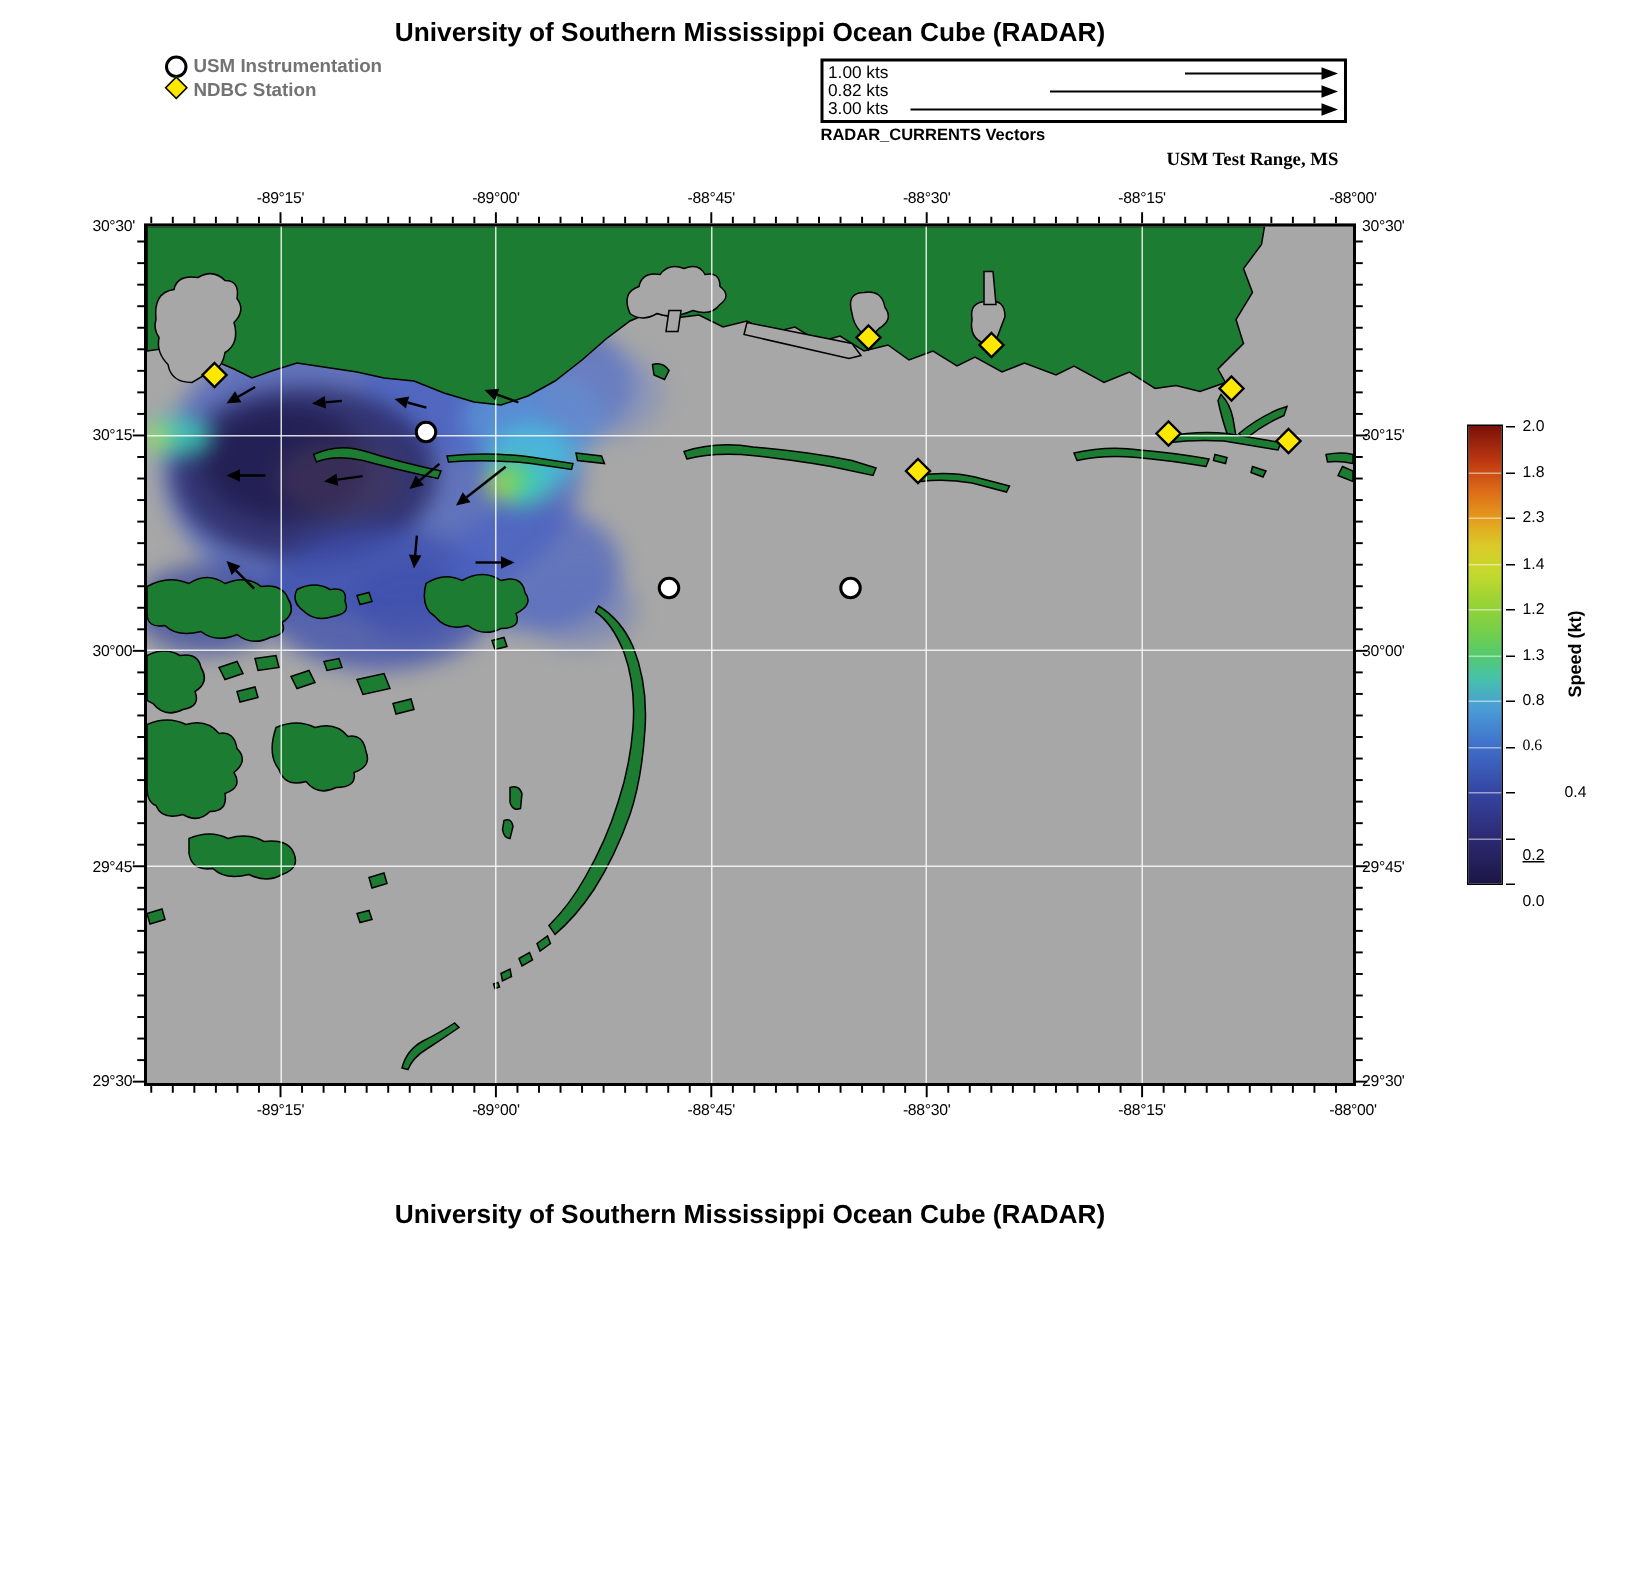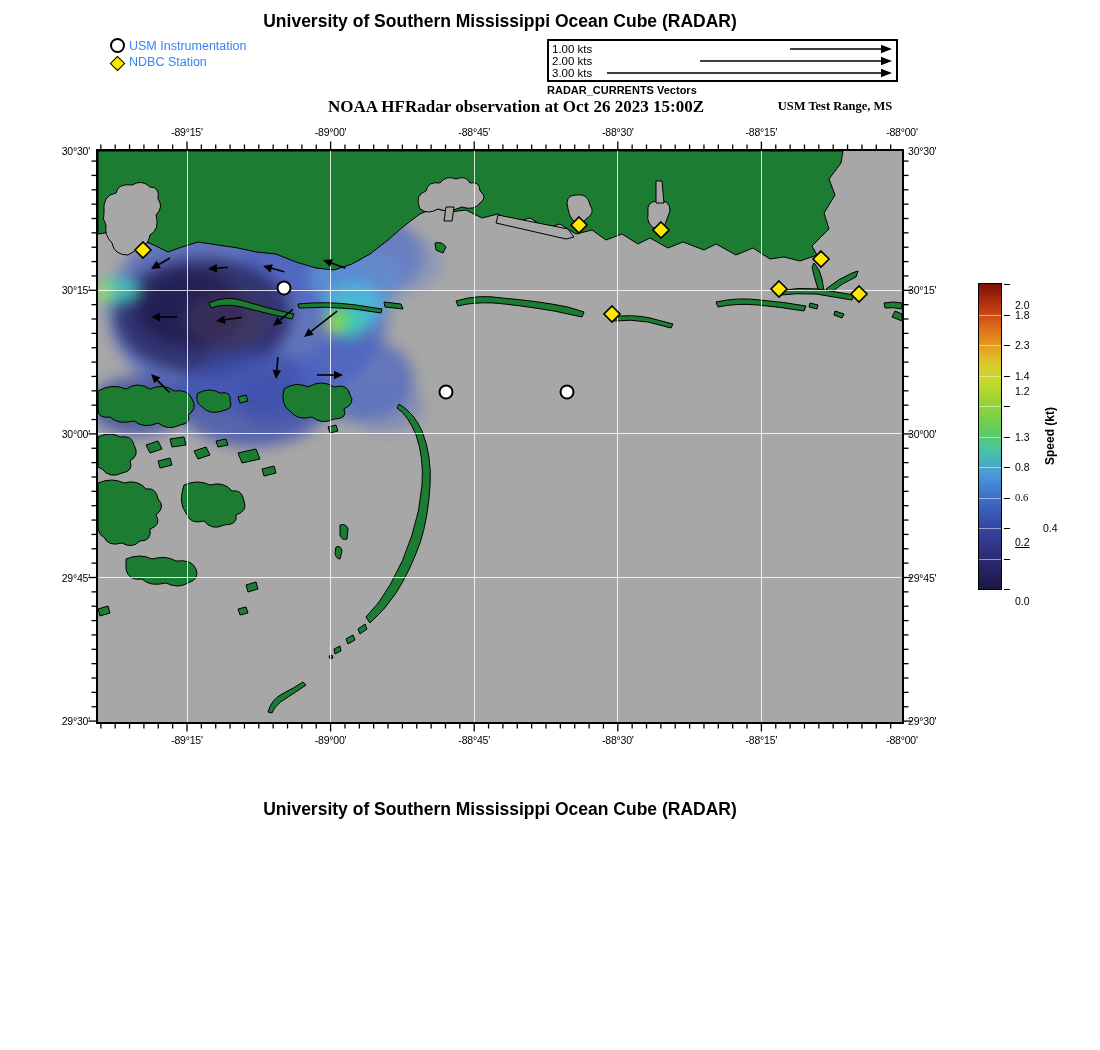--- a/index.html
+++ b/index.html
@@ -8,21 +8,21 @@
   .title{position:absolute;left:96px;width:808px;text-align:center;font-weight:bold;
          font-size:17.5px;color:#000;font-family:"Liberation Sans","DejaVu Sans",sans-serif}
   #title-top{top:11px}
   #title-bottom{top:799px}
   #subtitle{position:absolute;left:96px;top:97px;width:840px;text-align:center;
             font:bold 17px "Liberation Serif","DejaVu Serif",serif;color:#000}
   #region-label{position:absolute;left:760px;top:99px;width:150px;text-align:center;
             font:bold 12.5px "Liberation Serif","DejaVu Serif",serif;color:#000}
   
   #legend{position:absolute;left:110px;top:37px}
-  .lrow{display:flex;align-items:flex-end;height:16px;font-weight:normal;font-size:12.5px;color:#3b82f6}
+  .lrow{display:flex;align-items:flex-start;height:16px;font-weight:bold;font-size:12.5px;color:#737373}
   .lm-circle{width:11px;height:11px;border:2px solid #000;border-radius:50%;background:#fff;margin-right:4px;flex:none}
   .lm-diamond{width:9px;height:9px;border:1.5px solid #000;background:#ffe800;transform:rotate(45deg);margin:0 6px 0 2px;flex:none}
   
   #vbox{position:absolute;left:547px;top:39px;width:351px;height:43px;border:2.5px solid #000;
         background:#fff;box-sizing:border-box}
   .vlabel{position:absolute;left:3px;font-weight:normal;font-size:11.5px;color:#000;line-height:11px;white-space:nowrap}
   #vscale-svg{position:absolute;left:0;top:0}
   #vbox-caption{position:absolute;left:547px;top:84px;font-weight:bold;font-size:11px;color:#000}
   
   #map{position:absolute;left:96px;top:149px;width:804px;height:571px;border:2px solid #000;
@@ -72,26 +72,25 @@
   <div id="vbox">
     <svg id="vscale-svg" width="346" height="38">
         <line x1="241" y1="8" x2="334" y2="8" stroke="#000" stroke-width="1.4"></line>
         <polygon points="343,8 332,3.8 332,12.2" fill="#000"></polygon>
         <line x1="151" y1="20" x2="334" y2="20" stroke="#000" stroke-width="1.4"></line>
         <polygon points="343,20 332,15.8 332,24.2" fill="#000"></polygon>
         <line x1="58" y1="32" x2="334" y2="32" stroke="#000" stroke-width="1.4"></line>
         <polygon points="343,32 332,27.8 332,36.2" fill="#000"></polygon>
       </svg>
   <div class="vlabel" style="top: 2.5px;">1.00 kts</div>
-      <div class="vlabel" style="top: 14.5px;">2.00 kts</div>
+      <div class="vlabel" style="top: 14.5px;">0.82 kts</div>
       <div class="vlabel" style="top: 26.5px;">3.00 kts</div>
     </div>
   <div id="vbox-caption">RADAR_CURRENTS Vectors</div>
 
-  <div id="subtitle">NOAA HFRadar observation at Oct 26 2023 15:00Z</div>
   <div id="region-label">USM Test Range, MS</div>
 
   <div id="xlabels-top">
       <div class="xlab" style="left: 51px;">-89°15'</div>
       <div class="xlab" style="left: 194.6px;">-89°00'</div>
       <div class="xlab" style="left: 338.2px;">-88°45'</div>
       <div class="xlab" style="left: 481.8px;">-88°30'</div>
       <div class="xlab" style="left: 625.4px;">-88°15'</div>
       <div class="xlab" style="left: 766px;">-88°00'</div>
     </div>
@@ -443,37 +442,37 @@
         <div class="cbar-sep" style="top: 183px;"></div>
         <div class="cbar-sep" style="top: 152.5px;"></div>
         <div class="cbar-sep" style="top: 122px;"></div>
         <div class="cbar-sep" style="top: 91.5px;"></div>
         <div class="cbar-sep" style="top: 61px;"></div>
         <div class="cbar-sep" style="top: 30.5px;"></div>
       </div>
   <div class="cbar-tick" style="top: 306px;"></div>
       <div class="cbar-lab" style="top: 312px;">0.0</div>
       <div class="cbar-tick" style="top: 275.5px;"></div>
-      <div class="cbar-lab" style="top: 253px; text-decoration: underline;">0.2</div>
+      <div class="cbar-lab" style="top: 281px; text-decoration: underline;">0.2</div>
       <div class="cbar-tick" style="top: 245px;"></div>
       <div class="cbar-lab" style="top: 239px; padding-left: 28px;">0.4</div>
       <div class="cbar-tick" style="top: 214.5px;"></div>
       <div class="cbar-lab" style="top: 208.5px; font-family: Liberation Serif, serif;">0.6</div>
       <div class="cbar-tick" style="top: 184px;"></div>
       <div class="cbar-lab" style="top: 178px;">0.8</div>
       <div class="cbar-tick" style="top: 153.5px;"></div>
       <div class="cbar-lab" style="top: 147.5px;">1.3</div>
       <div class="cbar-tick" style="top: 123px;"></div>
-      <div class="cbar-lab" style="top: 102px;">1.2</div>
+      <div class="cbar-lab" style="top: 117px;">1.2</div>
       <div class="cbar-tick" style="top: 92.5px;"></div>
       <div class="cbar-lab" style="top: 86.5px;">1.4</div>
       <div class="cbar-tick" style="top: 62px;"></div>
       <div class="cbar-lab" style="top: 56px;">2.3</div>
       <div class="cbar-tick" style="top: 31.5px;"></div>
       <div class="cbar-lab" style="top: 25.5px;">1.8</div>
       <div class="cbar-tick" style="top: 1px;"></div>
-      <div class="cbar-lab" style="top: -5px; margin-top: 21px;">2.0</div>
+      <div class="cbar-lab" style="top: -5px;">2.0</div>
     </div>
   <div id="cbar-label">Speed (kt)</div>
 
   <div id="title-bottom" class="title">University of Southern Mississippi Ocean Cube (RADAR)</div>
 
 </div>
 
 </body></html>

